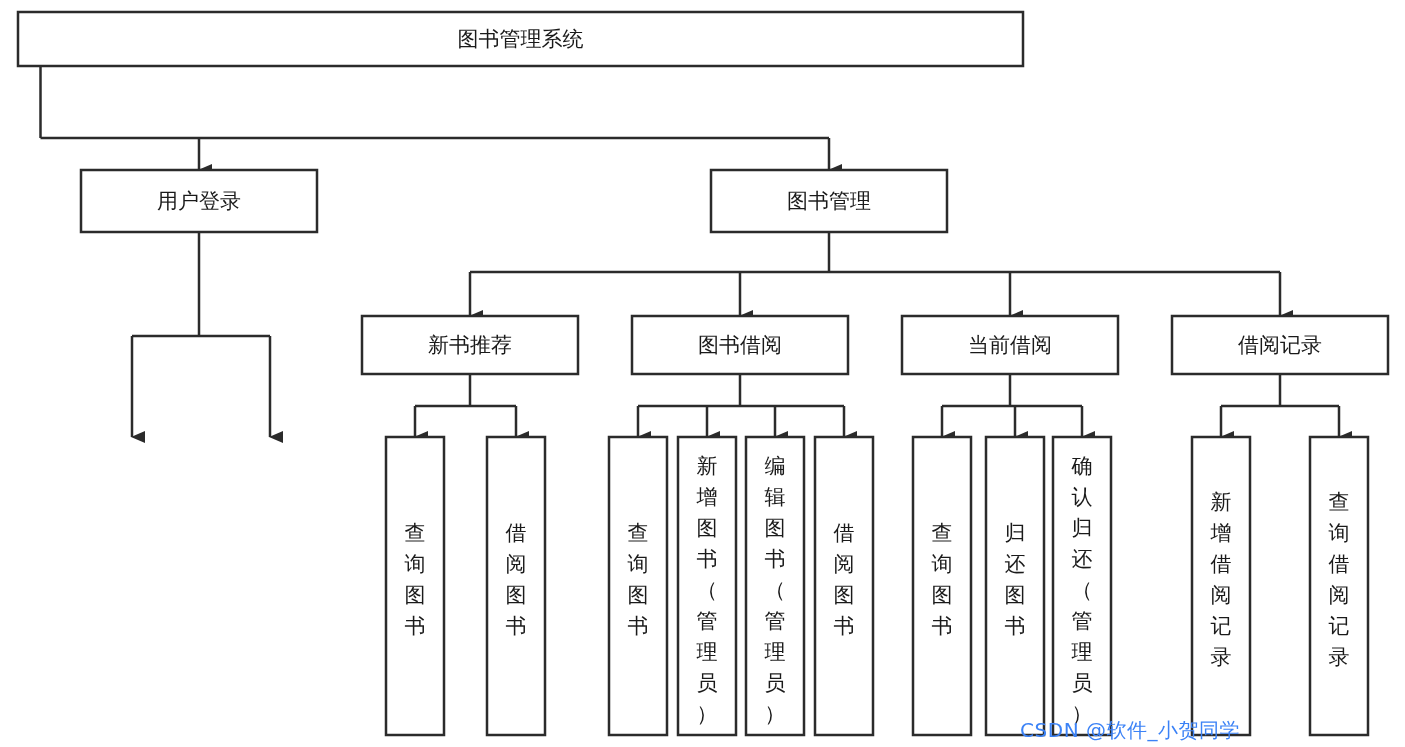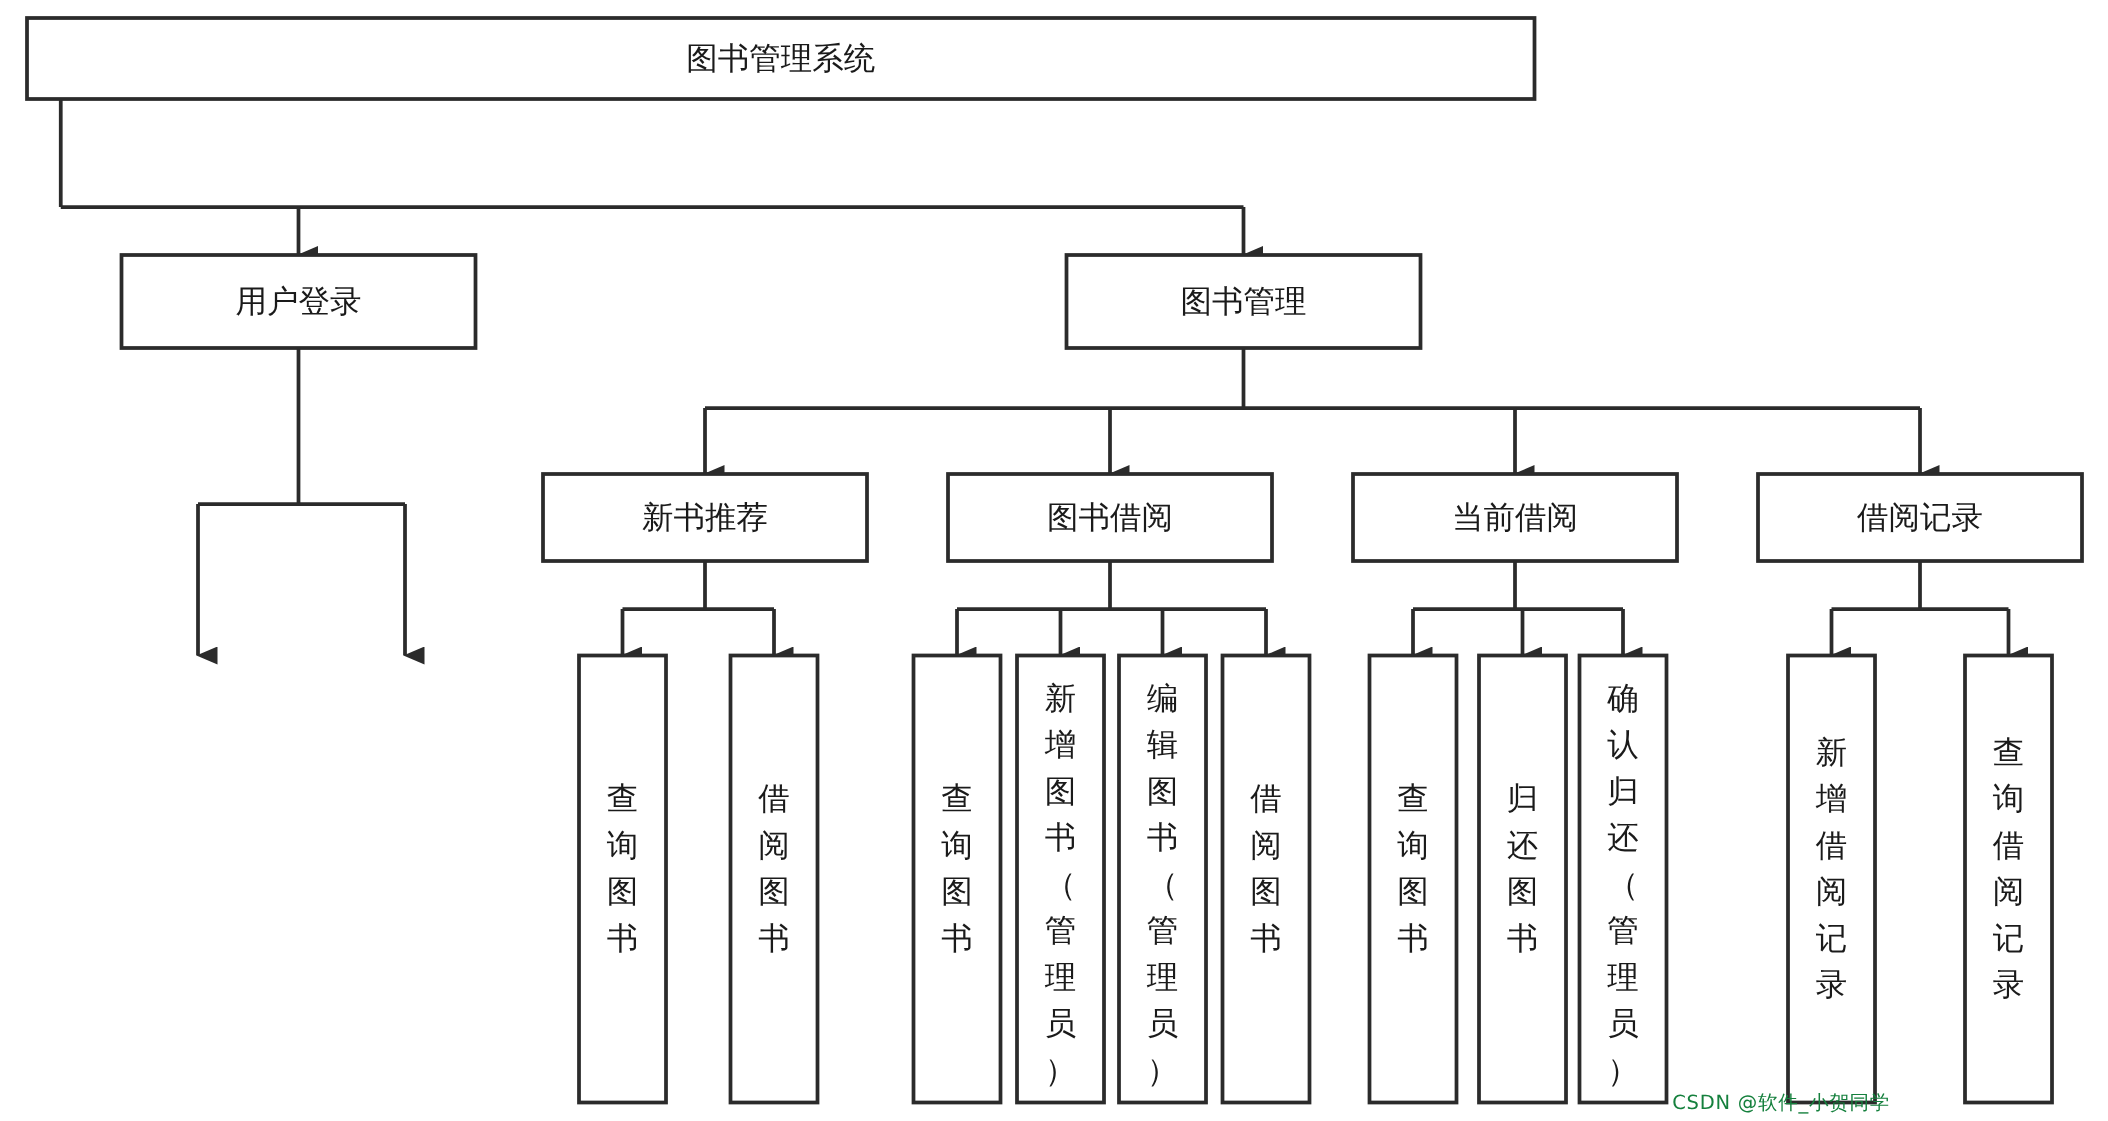--- a/index.html
+++ b/index.html
@@ -49,25 +49,25 @@
     dominant-baseline: middle;
   }
   .node-label-vertical {
     fill: #1a1a1a;
     font-family: "DejaVu Sans", "Liberation Sans", sans-serif;
     font-size: 21px;
     text-anchor: middle;
   }
   .watermark {
     position: absolute;
-    right: 0;
+    right: 20px;
     bottom: 3px;
     font-family: "DejaVu Sans", "Liberation Sans", sans-serif;
-    font-size: 13px;
-    color: #15803d;
+    font-size: 20px;
+    color: #3b82f6;
     letter-spacing: 0.5px;
     white-space: nowrap;
     user-select: none;
   }
 </style>
 </head>
 <body>
 
 <div id="diagram-root">
   <svg id="flowchart" viewBox="0 0 1405 747">

